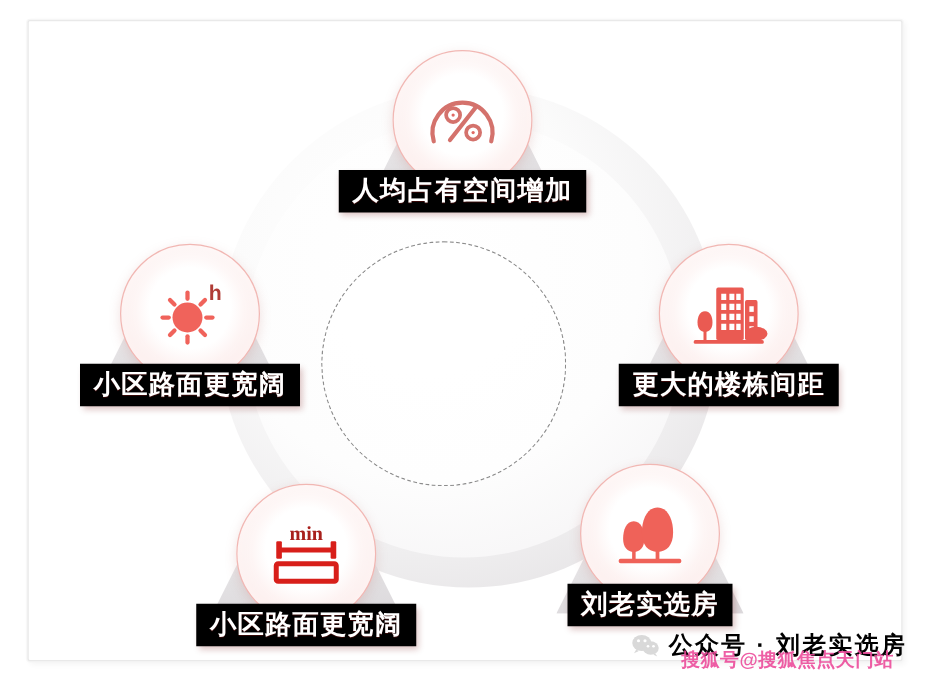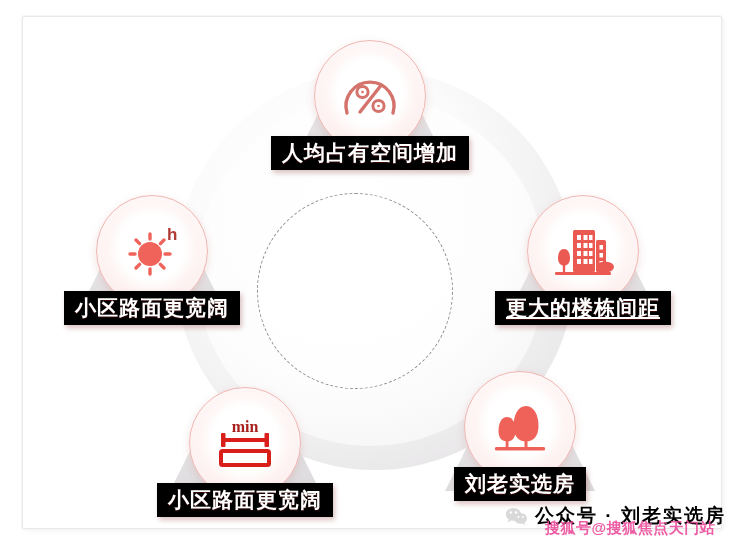--- a/index.html
+++ b/index.html
@@ -115,21 +115,21 @@
   #node-top .badge   {top:96px;}
 
   #node-left     {left:152px;top:195px; width:200px;margin-left:-100px;}
   #node-left .pedestal{top:72px;}
   #node-left .bubble  {top:0px;}
   #node-left .badge   {top:96px;}
 
   #node-right    {left:583px;top:195px; width:200px;margin-left:-100px;}
   #node-right .pedestal{top:72px;}
   #node-right .bubble  {top:0px;}
-  #node-right .badge   {top:96px;text-decoration:underline;}
+  #node-right .badge   {top:96px;}
 
   #node-bottomleft {left:245px;top:371px; width:200px;margin-left:-100px;}
   #node-bottomleft .pedestal{top:72px;}
   #node-bottomleft .bubble  {top:16px;}
   #node-bottomleft .badge   {top:112px;}
 
   #node-bottomright{left:520px;top:371px; width:200px;margin-left:-100px;}
   #node-bottomright .pedestal{top:72px;}
   #node-bottomright .bubble  {top:0px;}
   #node-bottomright .badge   {top:96px;}

